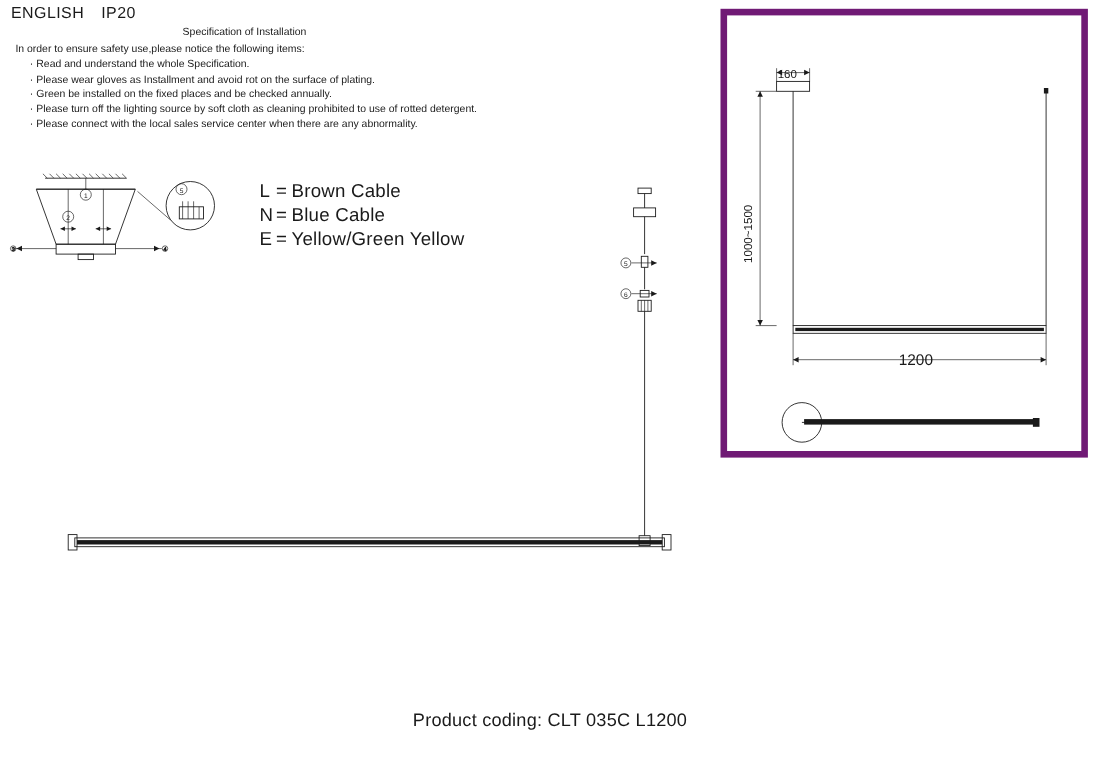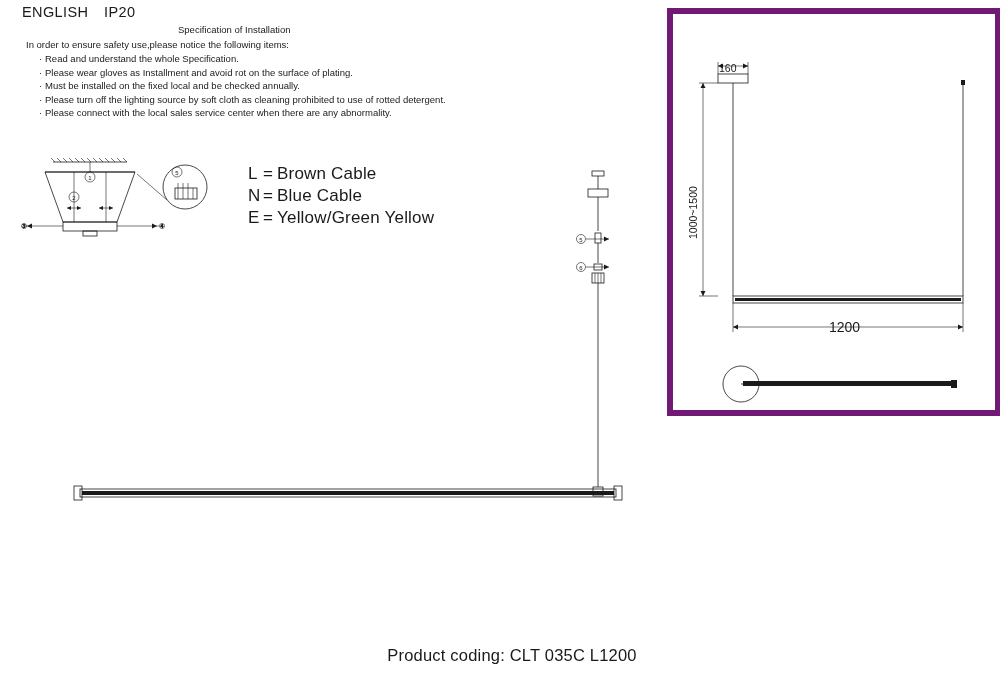--- a/index.html
+++ b/index.html
@@ -10,21 +10,21 @@
   body {
     width: 1000px;
     height: 690px;
     position: relative;
     font-family: "Liberation Sans", sans-serif;
     color: #1a1a1a;
     overflow: hidden;
   }
   .page {
     position: absolute;
-    left: 12px; top: 0;
+    left: 0; top: 0;
     width: 860px;
     height: 690px;
   }
 
   
   #header-lang {
     position: absolute;
     left: 10px;
     top: 4px;
     font-size: 14.5px;
@@ -132,21 +132,21 @@
 <div class="page">
 
   <div id="header-lang">ENGLISH</div>
   <div id="header-ip">IP20</div>
 
   <div id="spec-title">Specification of Installation</div>
   <div id="spec-intro">In order to ensure safety use,please notice the following items:</div>
   <ul id="spec-list">
     <li>Read and understand the whole Specification.</li>
     <li>Please wear gloves as Installment and avoid rot on the surface of plating.</li>
-    <li>Must be installed on the fixed local and be checked annually.</li>
+    <li>Green be installed on the fixed places and be checked annually.</li>
     <li>Please turn off the lighting source by soft cloth as cleaning prohibited to use of rotted detergent.</li>
     <li>Please connect with the local sales service center when there are any abnormality.</li>
   </ul>
 
   <div class="legend">
     <div class="row">
       <span class="key">L</span><span class="eq">=</span><span>Brown Cable</span>
     </div>
     <div class="row">
       <span class="key">N</span><span class="eq">=</span><span>Blue Cable</span>

